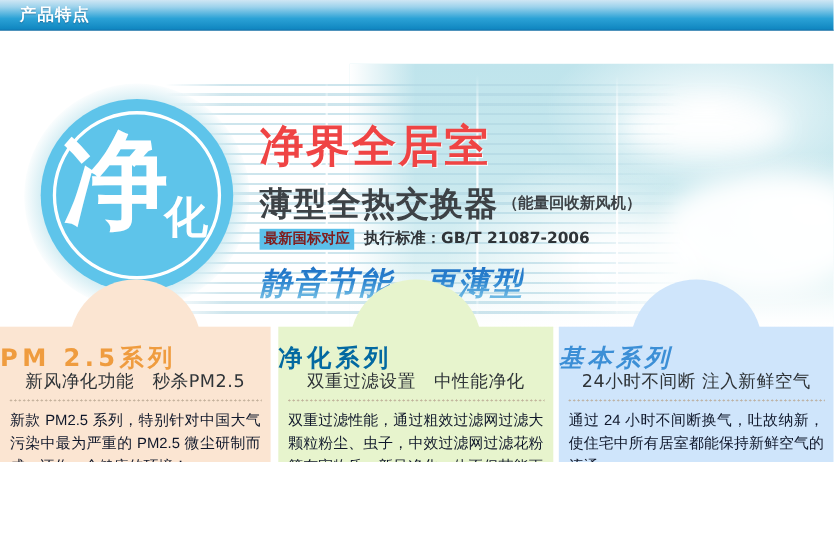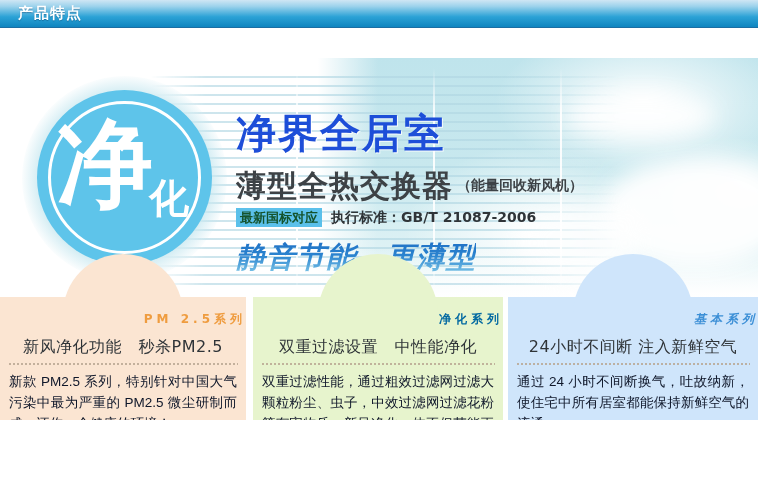--- a/index.html
+++ b/index.html
@@ -86,38 +86,38 @@
     font-family:"DejaVu Sans","Liberation Sans",sans-serif;
   }
   .logo-halo{
     position:absolute;left:22px;top:48px;width:205px;height:205px;border-radius:50%;
     background:radial-gradient(circle,rgba(200,232,240,.75) 60%,rgba(200,232,240,0) 72%);
   }
 
   
   .h-title{
     position:absolute;left:236px;top:83px;
-    font-size:40px;line-height:44px;font-weight:bold;color:#1d4ed8;
+    font-size:40px;line-height:44px;font-weight:bold;color:#ef4444;
     letter-spacing:2px;
     font-family:"DejaVu Sans","Liberation Sans",sans-serif;
     text-shadow:1px 1px 0 rgba(255,255,255,.85);
   }
   .h-sub{
     position:absolute;left:236px;top:140px;
     font-size:30px;line-height:34px;font-weight:bold;color:#3d4246;
     letter-spacing:1px;
     font-family:"DejaVu Sans","Liberation Sans",sans-serif;
   }
   .h-sub .paren{
     font-size:14px;font-weight:bold;color:#3d4246;letter-spacing:0;
     vertical-align:6px;margin-left:4px;
   }
   .h-std{position:absolute;left:236px;top:180px;height:20px;}
   .badge{
-    display:inline-block;background:#5bc0ea;color:#14532d;
+    display:inline-block;background:#5bc0ea;color:#7f1d1d;
     font-size:13px;font-weight:bold;line-height:19px;padding:0 4px;letter-spacing:0;
     font-family:"DejaVu Sans","Liberation Sans",sans-serif;
     vertical-align:middle;
   }
   .std-text{
     display:inline-block;margin-left:9px;font-size:14px;font-weight:bold;color:#2f3438;
     line-height:19px;vertical-align:middle;
     font-family:"DejaVu Sans","Liberation Sans",sans-serif;
   }
   .h-slogan{
@@ -133,22 +133,22 @@
   
   .panels{position:absolute;left:0;top:283px;width:758px;height:211px;}
   .panel{position:absolute;top:14px;height:197px;overflow:visible;}
   .panel .bump{
     position:absolute;left:50%;top:-43px;width:120px;height:60px;margin-left:-60px;
     border-top-left-radius:60px 60px;border-top-right-radius:60px 60px;
     border-radius:60px 60px 0 0;
   }
   .panel .inner{position:absolute;left:0;top:0;width:100%;height:100%;}
   .p-title{
-    position:absolute;left:0;right:0;top:14px;text-align:right;
-    font-size:12px;font-weight:bold;letter-spacing:4px;
+    position:absolute;left:0;right:0;top:14px;text-align:left;
+    font-size:22px;font-weight:bold;letter-spacing:4px;
     font-family:"DejaVu Sans","Liberation Sans",sans-serif;
   }
   .p-sub{
     position:absolute;left:0;right:0;top:40px;text-align:center;
     font-size:16px;font-weight:normal;color:#2f3438;letter-spacing:0.5px;
     font-family:"DejaVu Sans","Liberation Sans",sans-serif;
   }
   .p-divider{
     position:absolute;left:8px;right:8px;top:66px;height:2px;
     background-image:radial-gradient(circle,#b9a792 0.8px,rgba(0,0,0,0) 1px);

